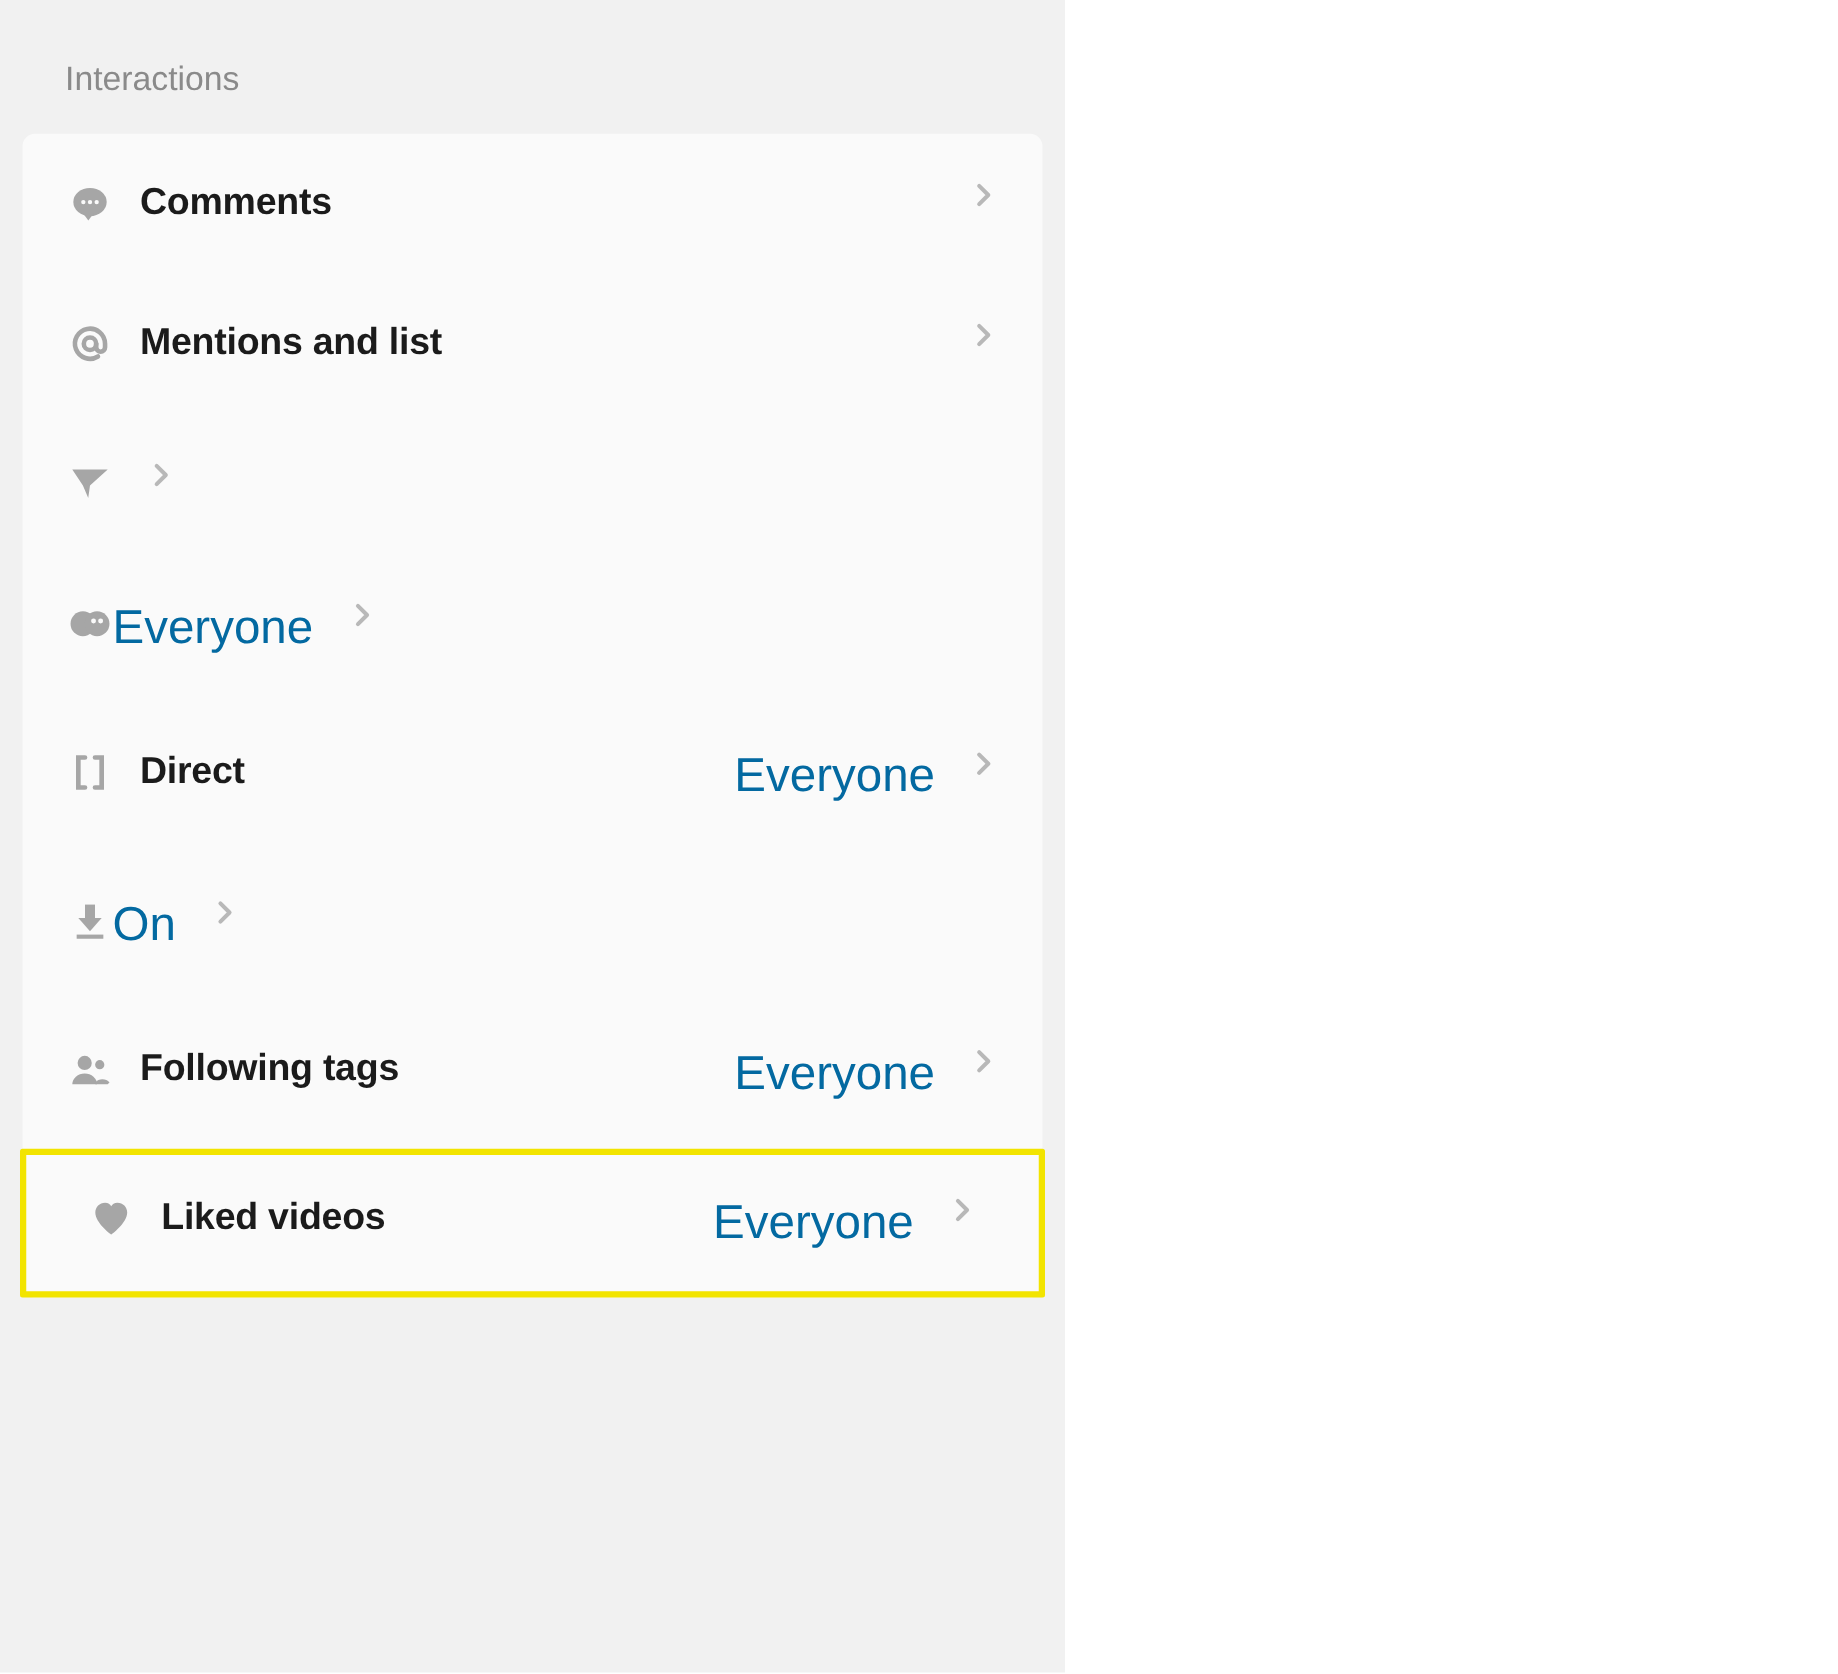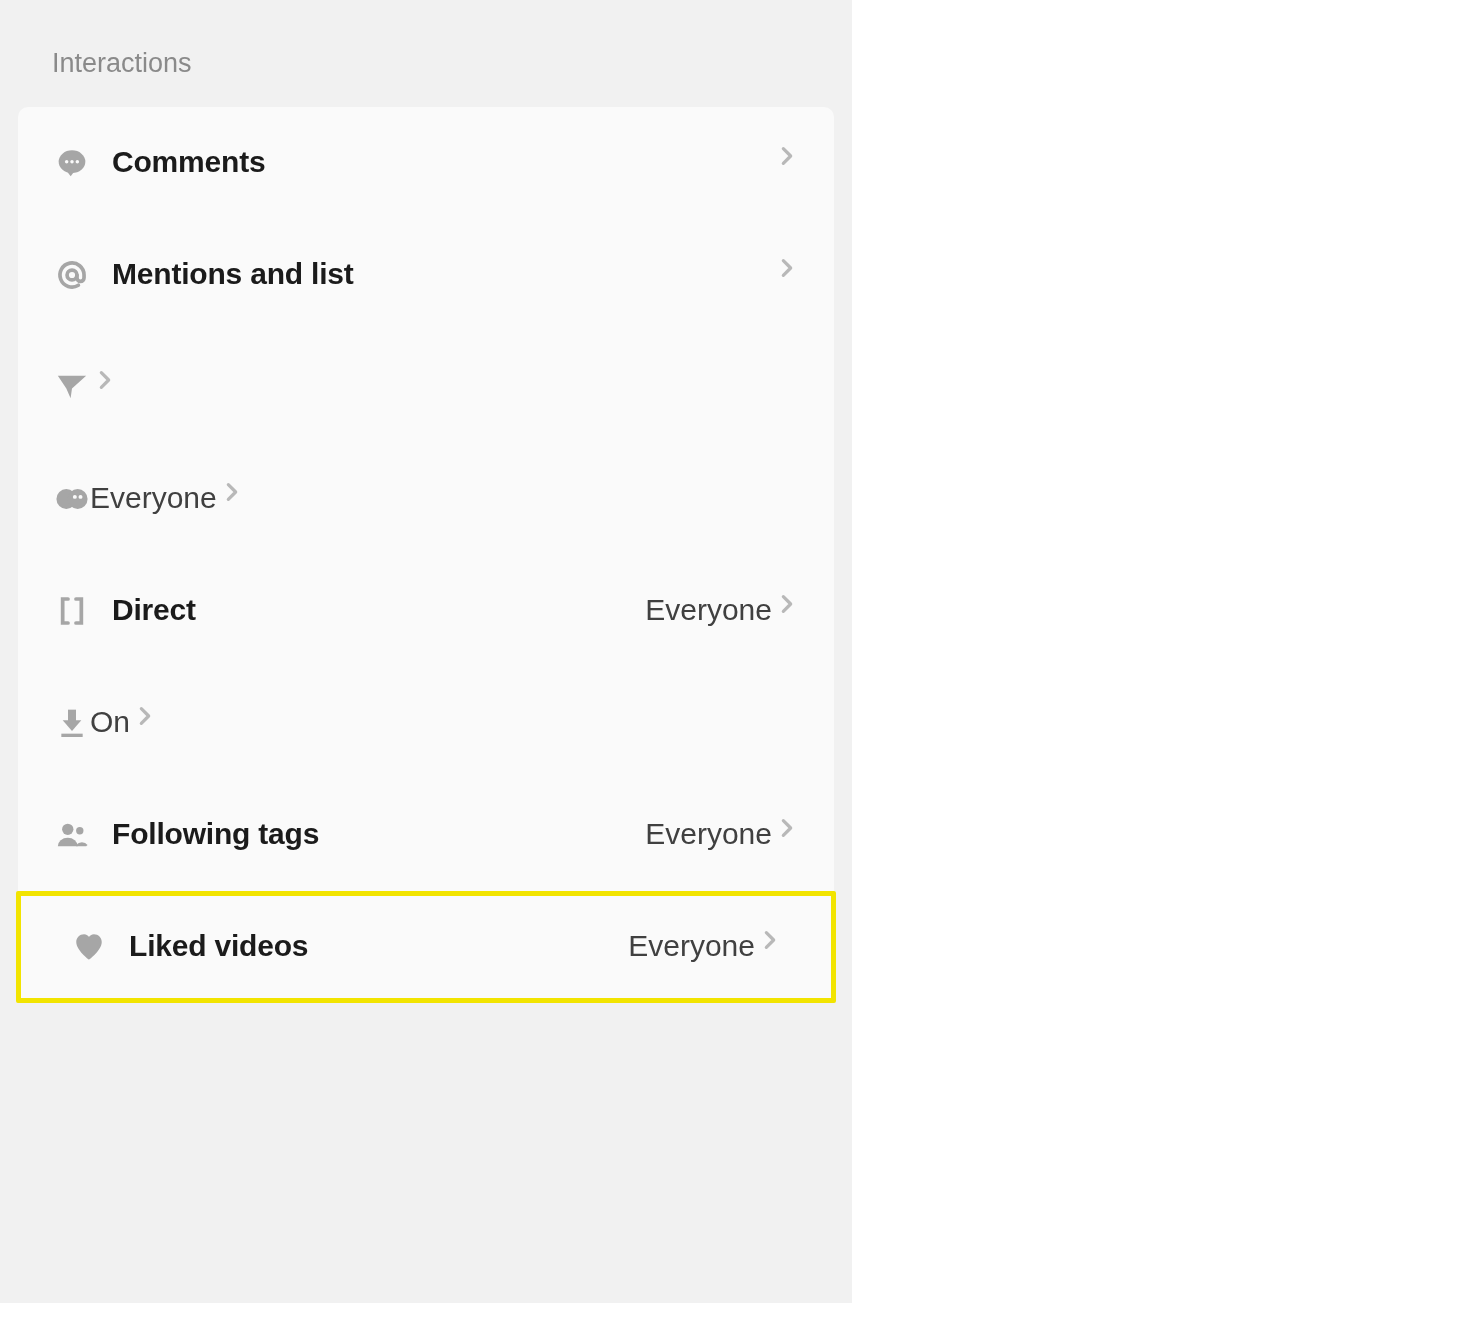--- a/index.html
+++ b/index.html
@@ -45,24 +45,24 @@
     }
     .row-label {
       flex: 1;
       font-size: 30px;
       font-weight: 600;
       color: #1b1b1b;
       margin-left: 22px;
       letter-spacing: -0.2px;
     }
     .row-value {
-      font-size: 30px;
+      font-size: 38px;
       font-weight: 400;
-      color: #404040;
-      margin-right: 4px;
+      color: #0369a1;
+      margin-right: 28px;
     }
     .chevron {
       width: 22px;
       height: 22px;
       display: flex;
       align-items: center;
       justify-content: center;
     }
     .highlight {
       border: 5px solid #f2e400;

